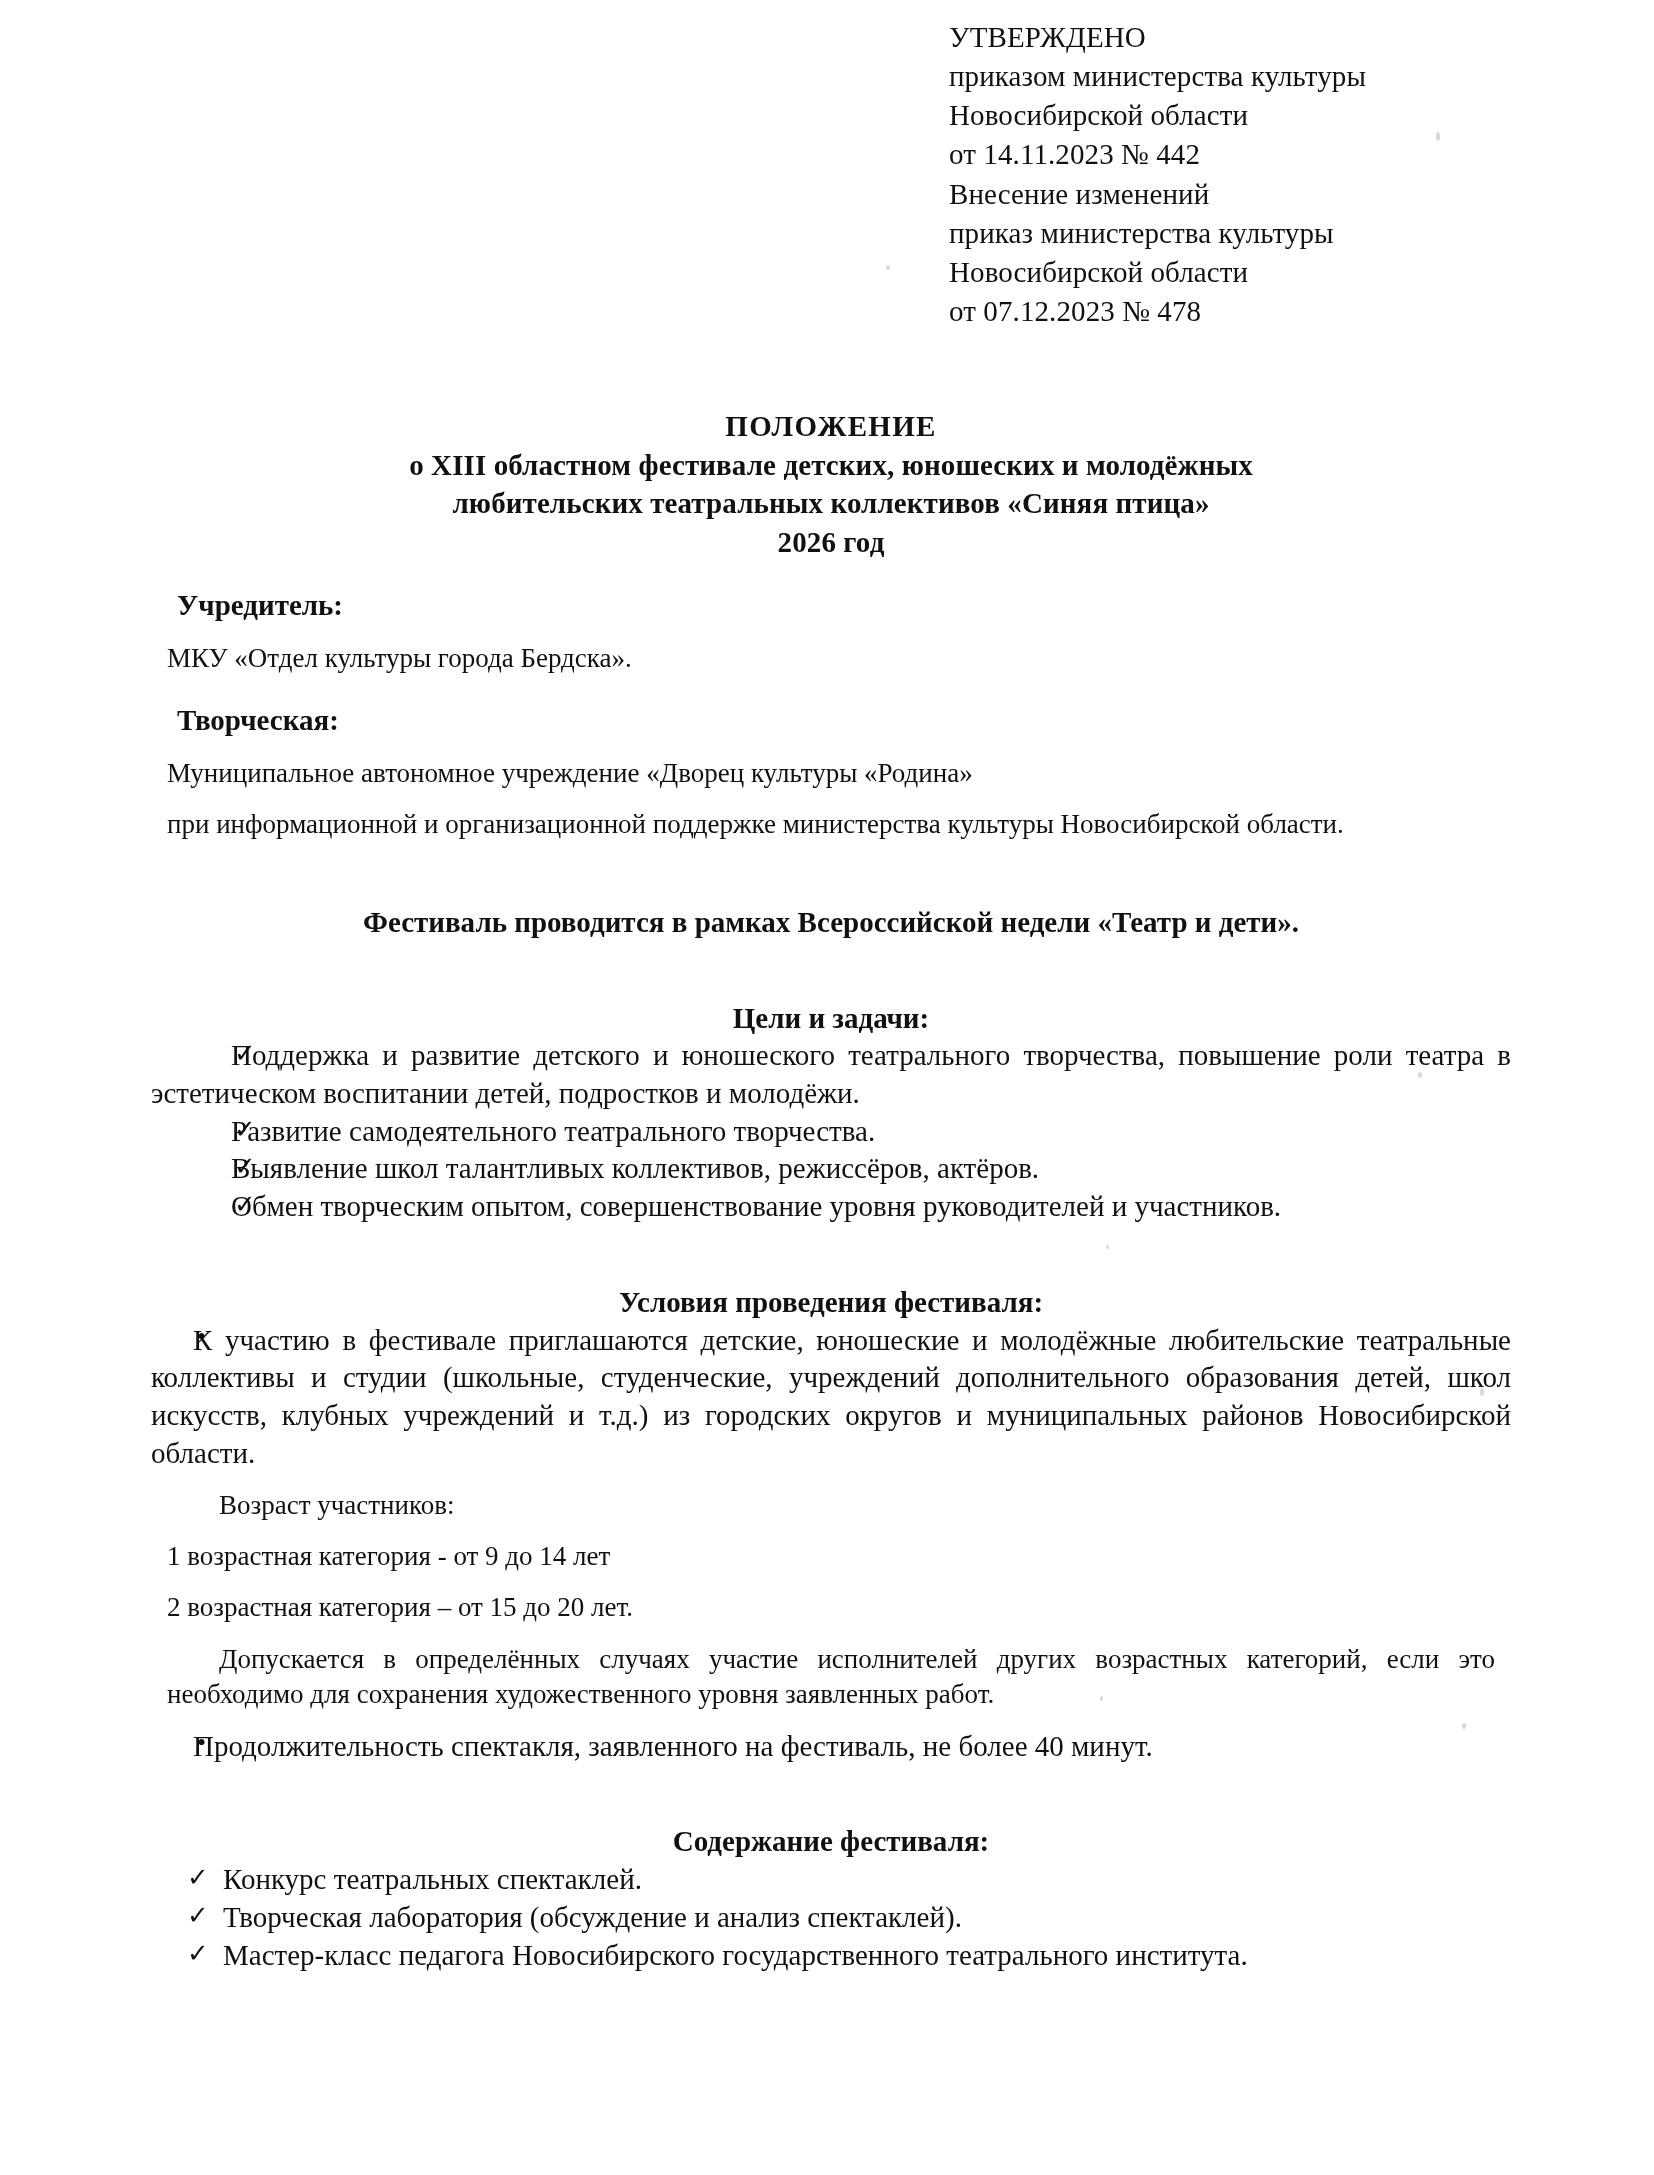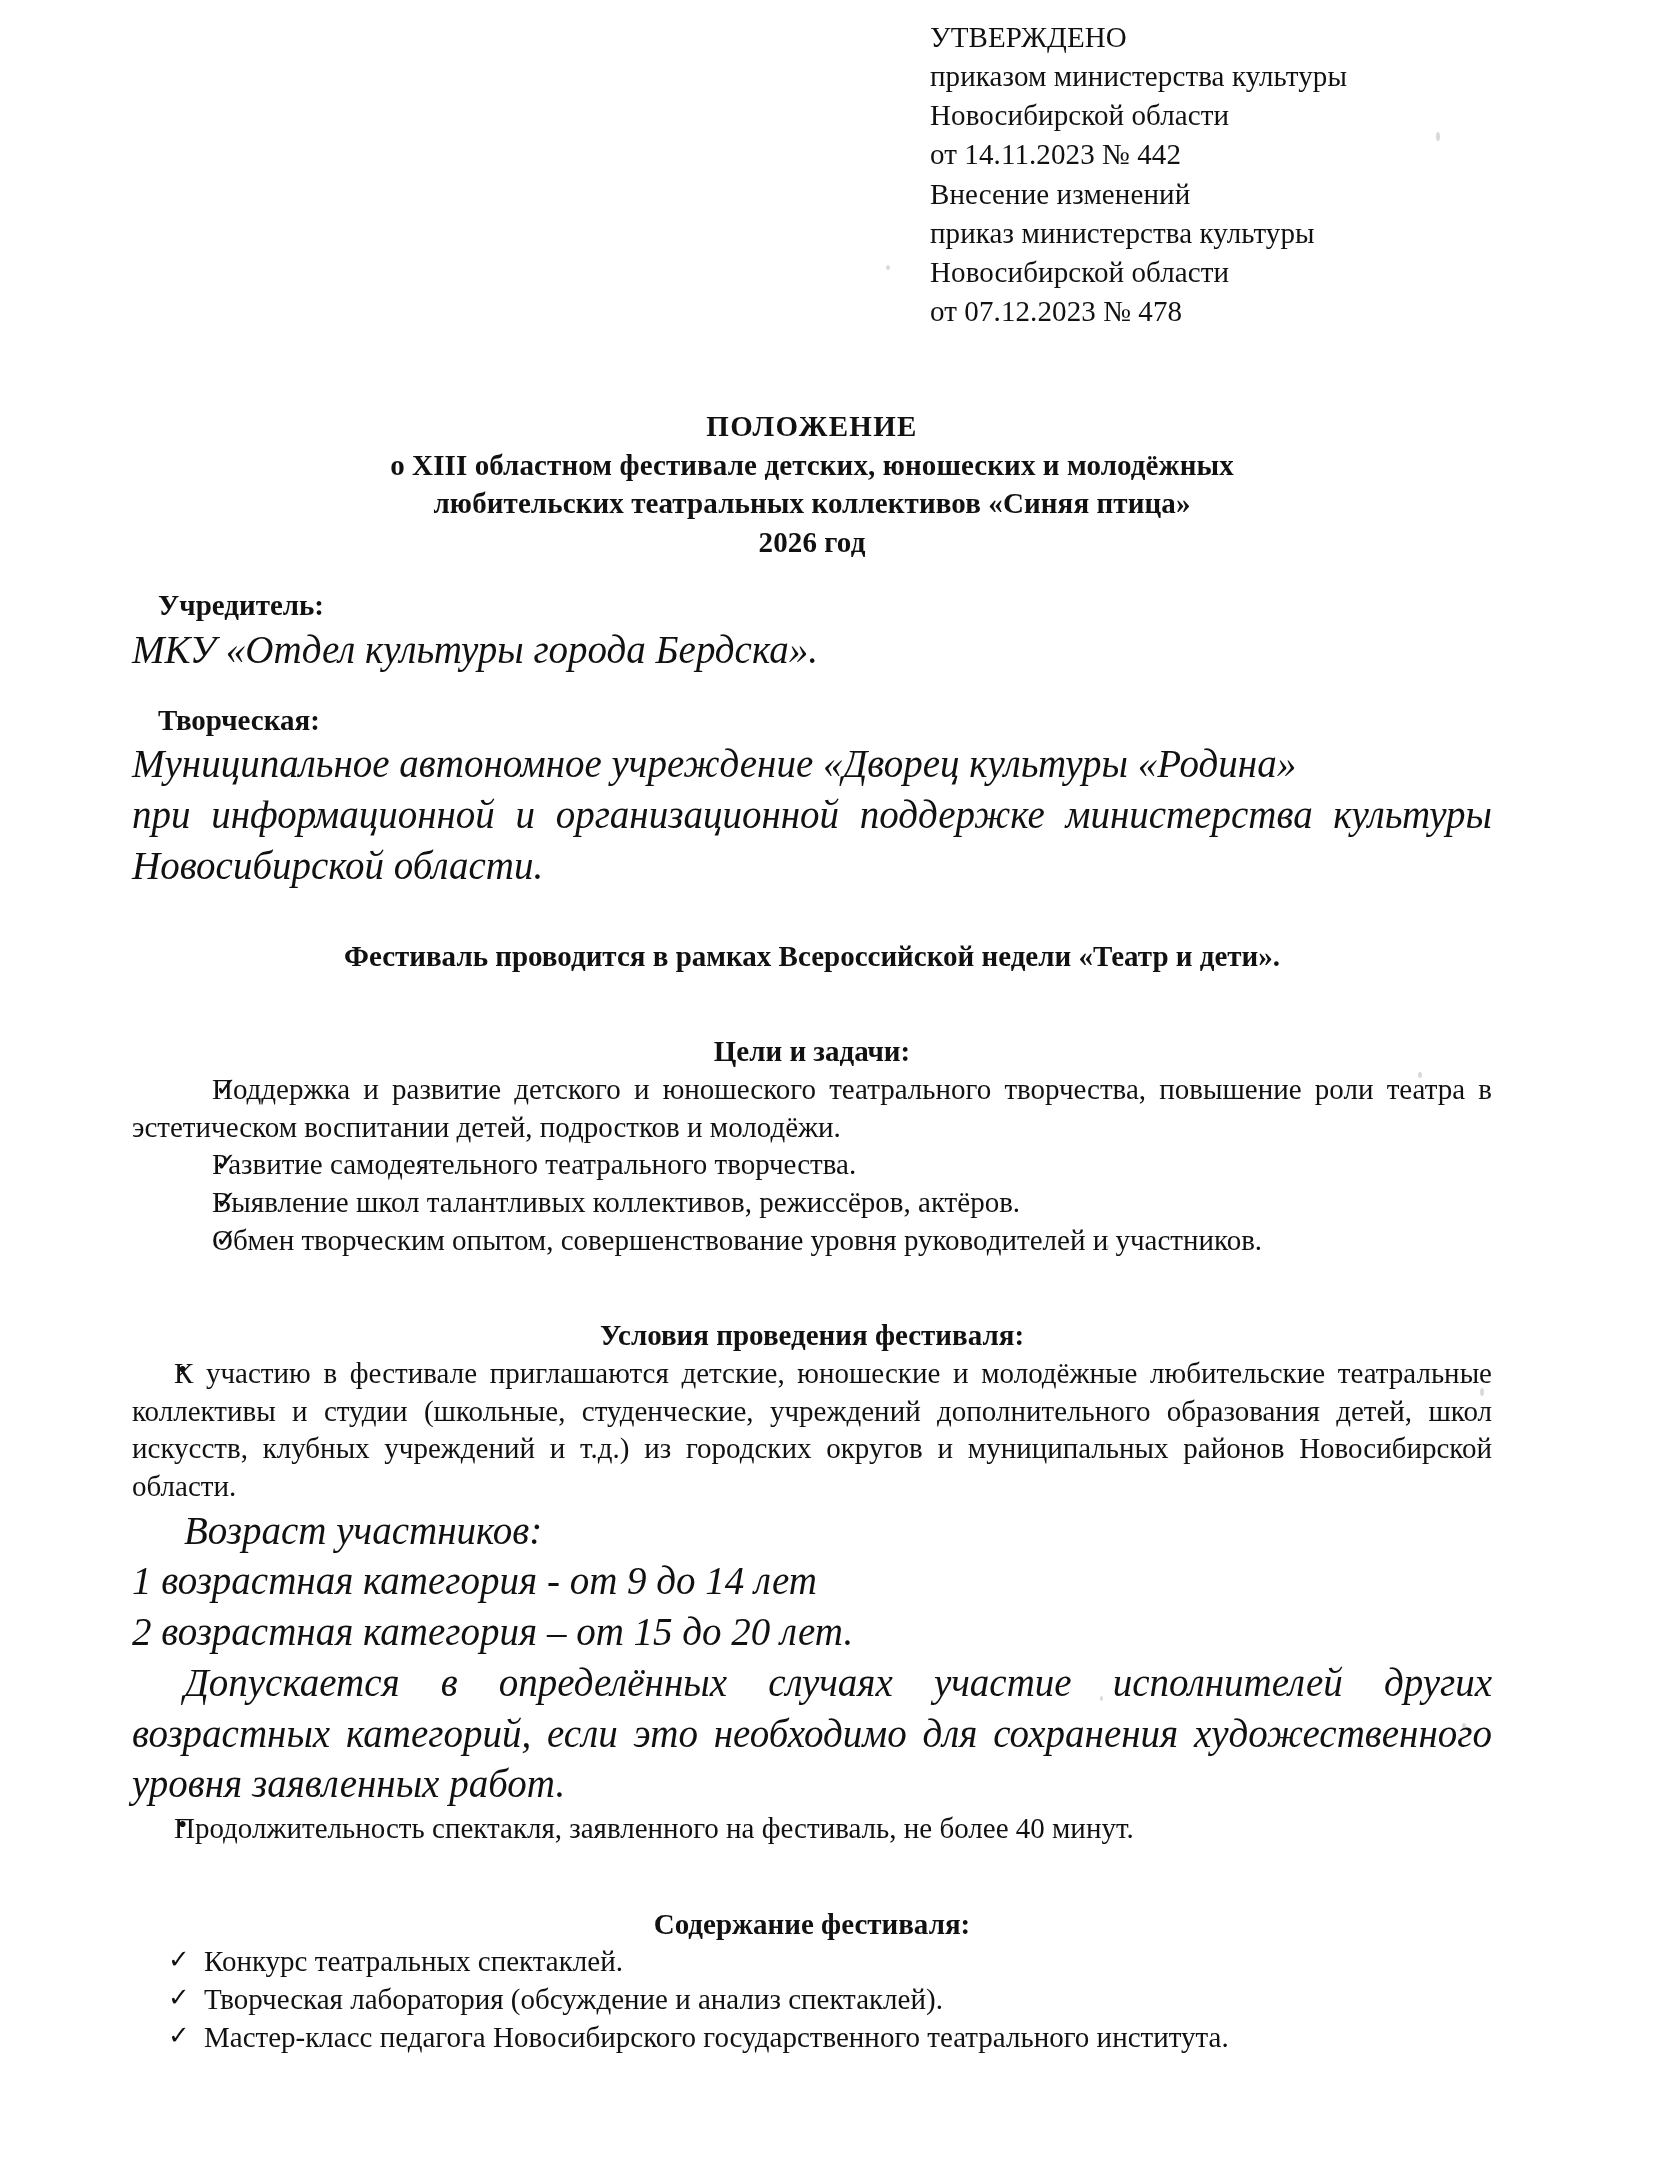--- a/index.html
+++ b/index.html
@@ -17,21 +17,21 @@
     width: 1654px;
     height: 2175px;
     margin: 0 auto;
     background: #ffffff;
     box-sizing: border-box;
     padding: 0;
     overflow: hidden;
   }
   .sheet {
     position: absolute;
-    left: 132px;
+    left: 151px;
     top: 0;
     width: 1360px;
   }
 
   
   .approval {
     margin-top: 18px;
     margin-left: 798px;
     width: 560px;
     font-size: 29px;
@@ -69,26 +69,25 @@
     line-height: 1.3;
     margin-left: 26px;
   }
   .h-center {
     font-weight: bold;
     font-size: 29px;
     text-align: center;
     line-height: 1.3;
   }
   p.body {
-    font-size: 39px;
+    font-size: 27px;
     line-height: 1.30;
-    margin: 0;
+    margin: 16px;
     text-align: justify;
     text-justify: inter-word;
-    font-style: italic;
   }
   p.body.left {
     text-align: left;
   }
   .gap-l { height: 46px; }
   .gap-xl { height: 58px; }
 
   
   ul.lst {
     list-style: none;

